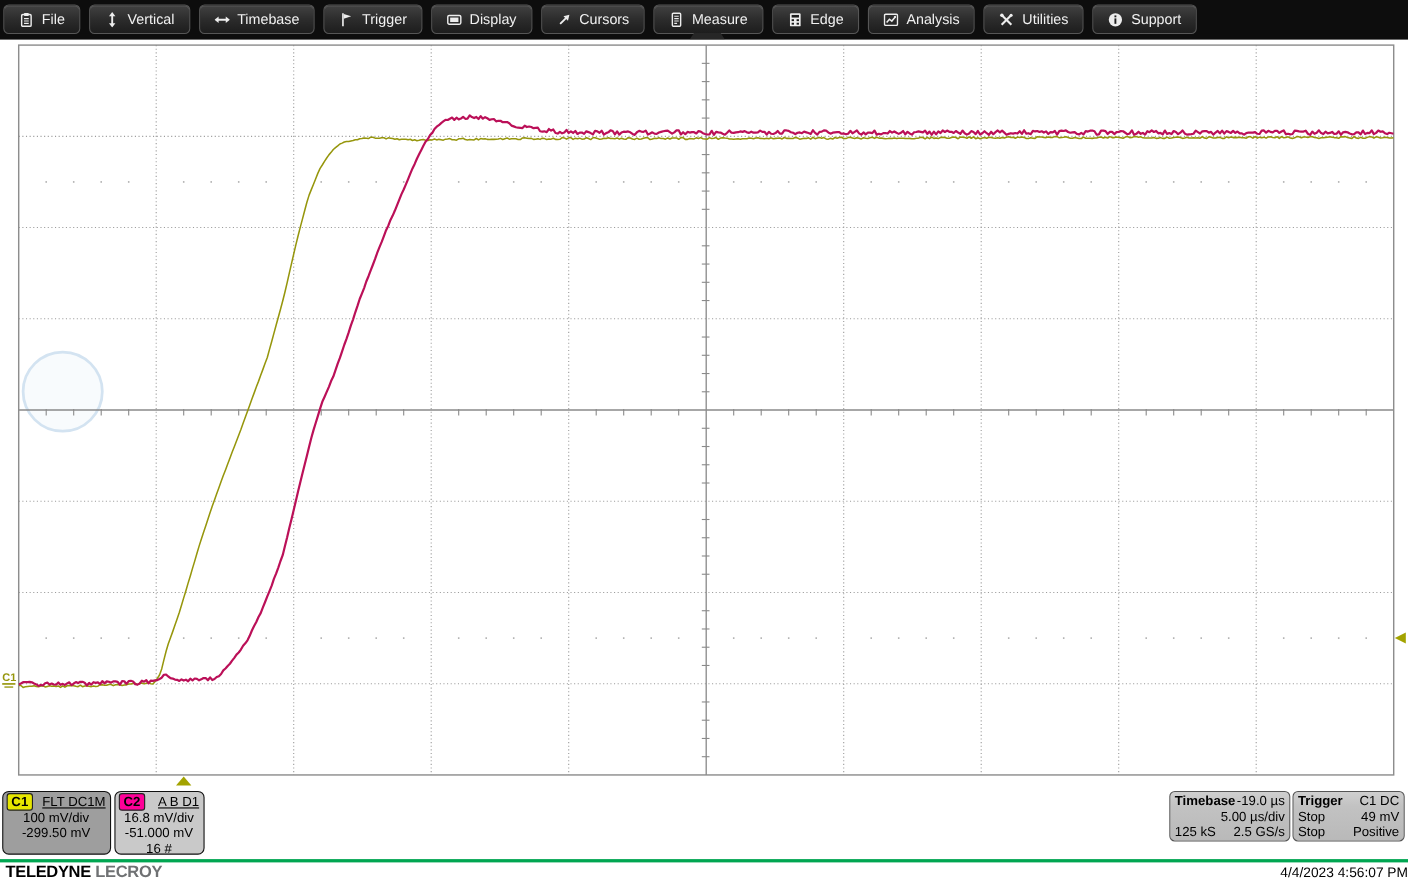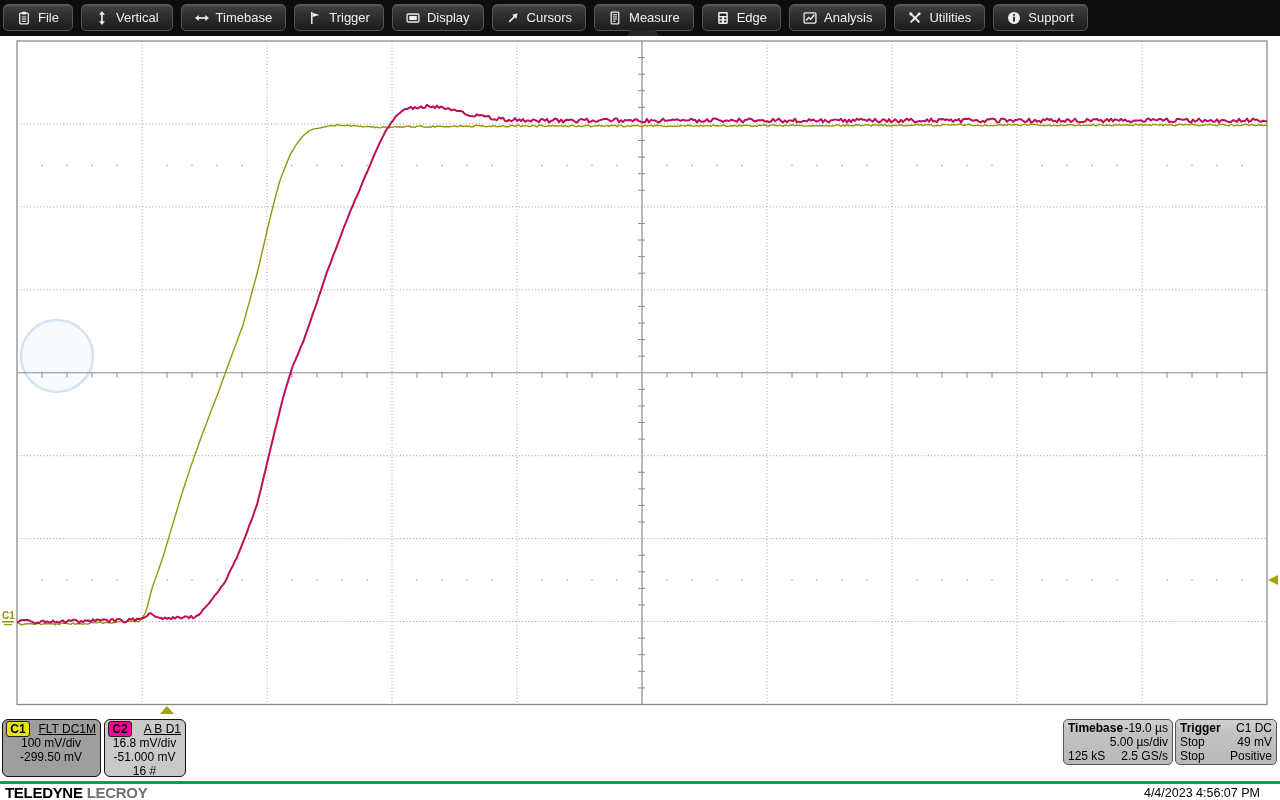--- a/index.html
+++ b/index.html
@@ -33,21 +33,21 @@
         background:linear-gradient(180deg,#cfcfcf 0%,#c2c2c2 30%,#b9b9b9 100%);
         box-sizing:border-box;font-size:12px;color:#000;padding:1px 4px;cursor:pointer;}
   .tbox .row{display:flex;justify-content:space-between;line-height:14px;height:14px;}
   .tbox .hdr{font-weight:bold;}
 
   
   .greenline{position:absolute;left:0;top:781px;width:1280px;height:3px;}
   .brand{position:absolute;left:5px;top:784px;font-size:15px;font-weight:bold;letter-spacing:-0.3px;}
   .brand .b1{color:#000;}
   .brand .b2{color:#6f7173;margin-left:4px;}
-  .timestamp{position:absolute;right:20px;top:786px;font-size:12.5px;color:#000;}
+  .timestamp{position:absolute;right:0;top:786px;font-size:12.5px;color:#000;}
 
   #scope{position:absolute;left:0;top:0;}
 </style>
 </head>
 <body>
 
 <div id="stage">
 
   <svg id="scope" width="1280" height="800" viewBox="0 0 1280 800">
       <circle cx="57" cy="356" r="36" fill="rgba(235,243,250,0.35)" stroke="#d3e3f1" stroke-width="2.5"></circle>

